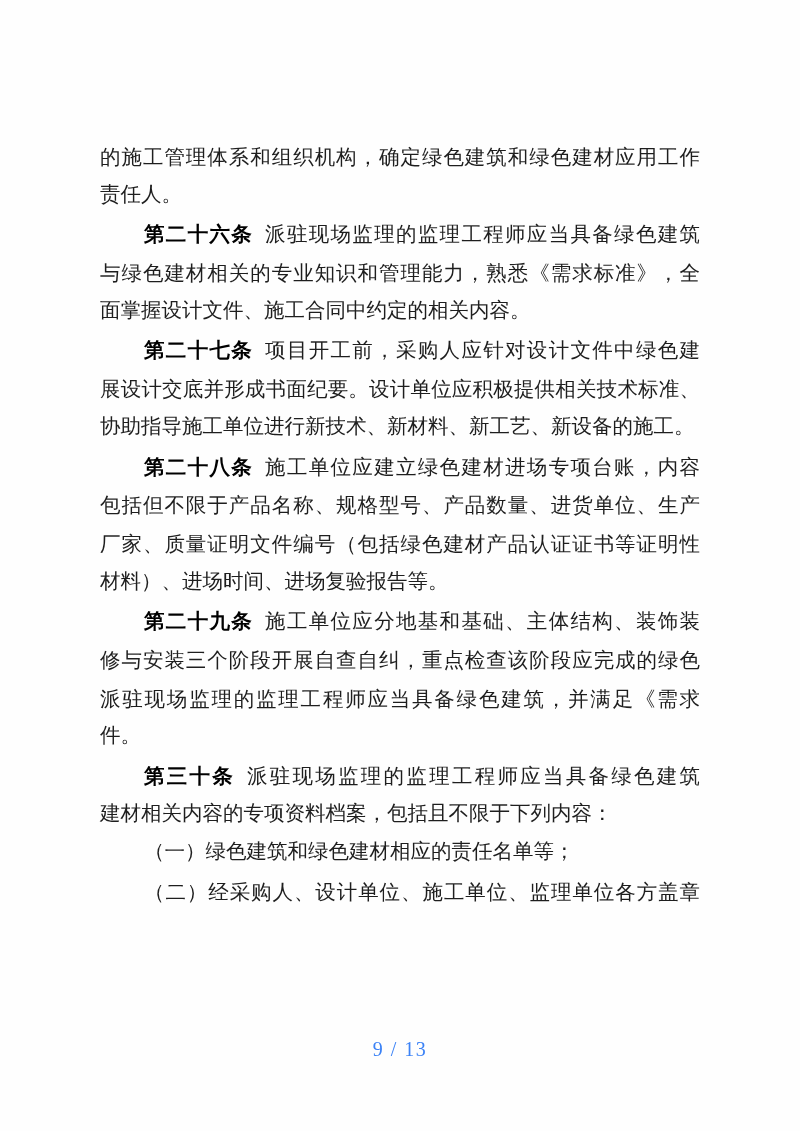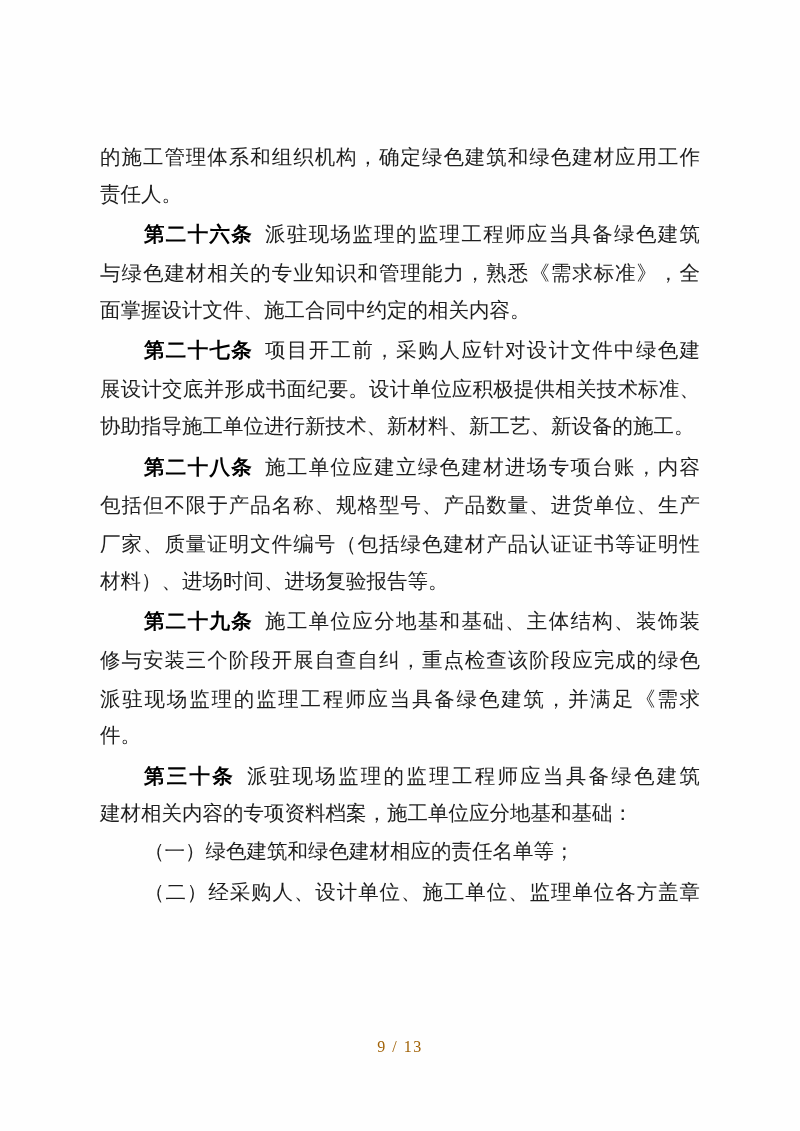--- a/index.html
+++ b/index.html
@@ -47,23 +47,23 @@
     font-family: "Liberation Sans", "DejaVu Sans", sans-serif;
     color: #000000;
     margin-right: 12px;
   }
   .footer {
     position: absolute;
     top: 1038px;
     left: 0;
     width: 100%;
     text-align: center;
-    font-size: 16px;
+    font-size: 20px;
     letter-spacing: 1.5px;
-    color: #a16207;
+    color: #3b82f6;
   }
 </style>
 </head>
 <body>
 
 <div class="page">
   <div class="content">
 
     <div class="textline">的施工管理体系和组织机构，确定绿色建筑和绿色建材应用工作</div>
     <div class="textline end">责任人。</div>
@@ -90,21 +90,21 @@
     <div class="textline indent">
       <span class="art">第二十九条</span><span>施工单位应分地基和基础、主体结构、装饰装</span>
     </div>
     <div class="textline">修与安装三个阶段开展自查自纠，重点检查该阶段应完成的绿色</div>
     <div class="textline">派驻现场监理的监理工程师应当具备绿色建筑，并满足《需求</div>
     <div class="textline end">件。</div>
 
     <div class="textline indent">
       <span class="art">第三十条</span><span>派驻现场监理的监理工程师应当具备绿色建筑</span>
     </div>
-    <div class="textline end">建材相关内容的专项资料档案，施工单位应分地基和基础：</div>
+    <div class="textline end">建材相关内容的专项资料档案，包括且不限于下列内容：</div>
 
     <div class="textline end indent">（一）绿色建筑和绿色建材相应的责任名单等；</div>
     <div class="textline indent">（二）经采购人、设计单位、施工单位、监理单位各方盖章</div>
 
   </div>
 
   <div class="footer">9 / 13</div>
 </div>
 
 </body></html>

